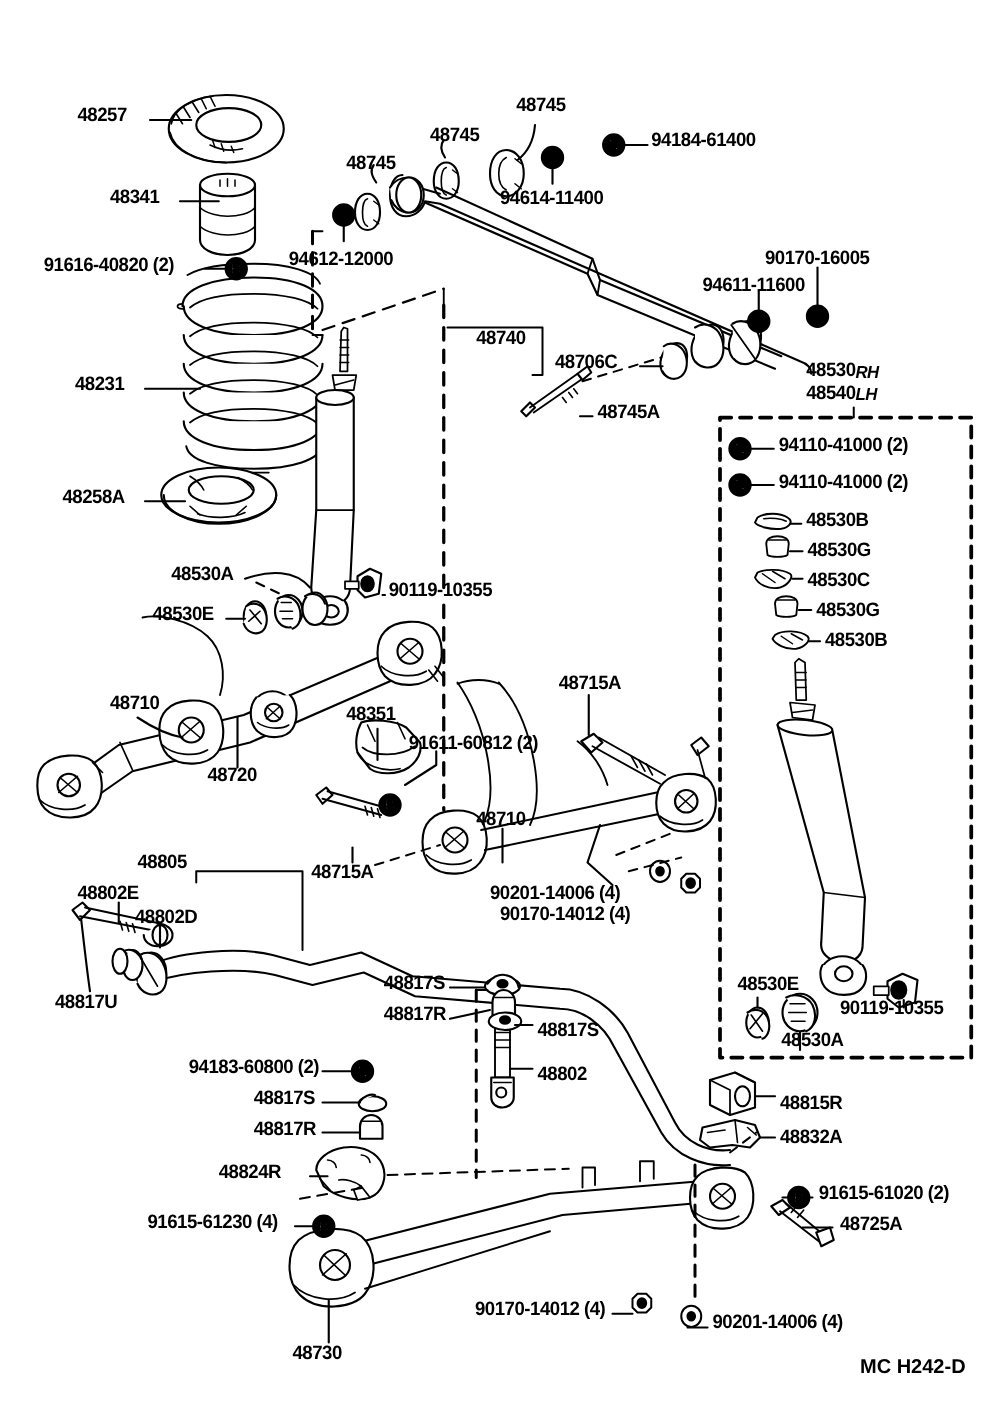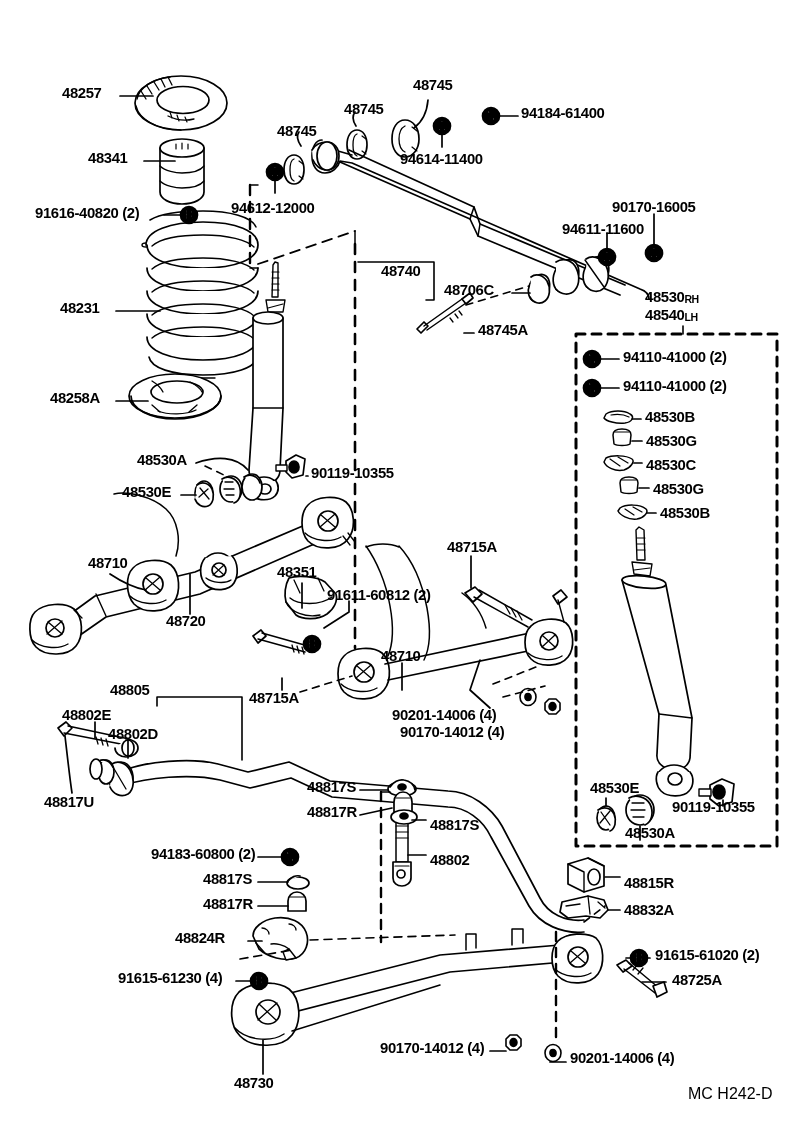--- a/index.html
+++ b/index.html
@@ -30,30 +30,31 @@
     font-weight: bold;
     font-size: 15.5px;
     letter-spacing: -0.4px;
     color: #000000;
     white-space: nowrap;
     line-height: 1.05;
     transform: scaleX(0.96);
     transform-origin: left center;
   }
   .lbl sub {
-    font-size: 11px;
+    font-size: 14px;
     vertical-align: baseline;
     position: relative;
     top: 1px;
     letter-spacing: -0.5px;
+    font-style: italic;
   }
   .dwg {
     position: absolute;
     font-family: "Liberation Sans", sans-serif;
-    font-weight: normal;
+    font-weight: bold;
     font-size: 16px;
     letter-spacing: 0px;
     color: #000;
     white-space: nowrap;
   }
 </style>
 </head>
 <body>
 
 <div id="sheet">

